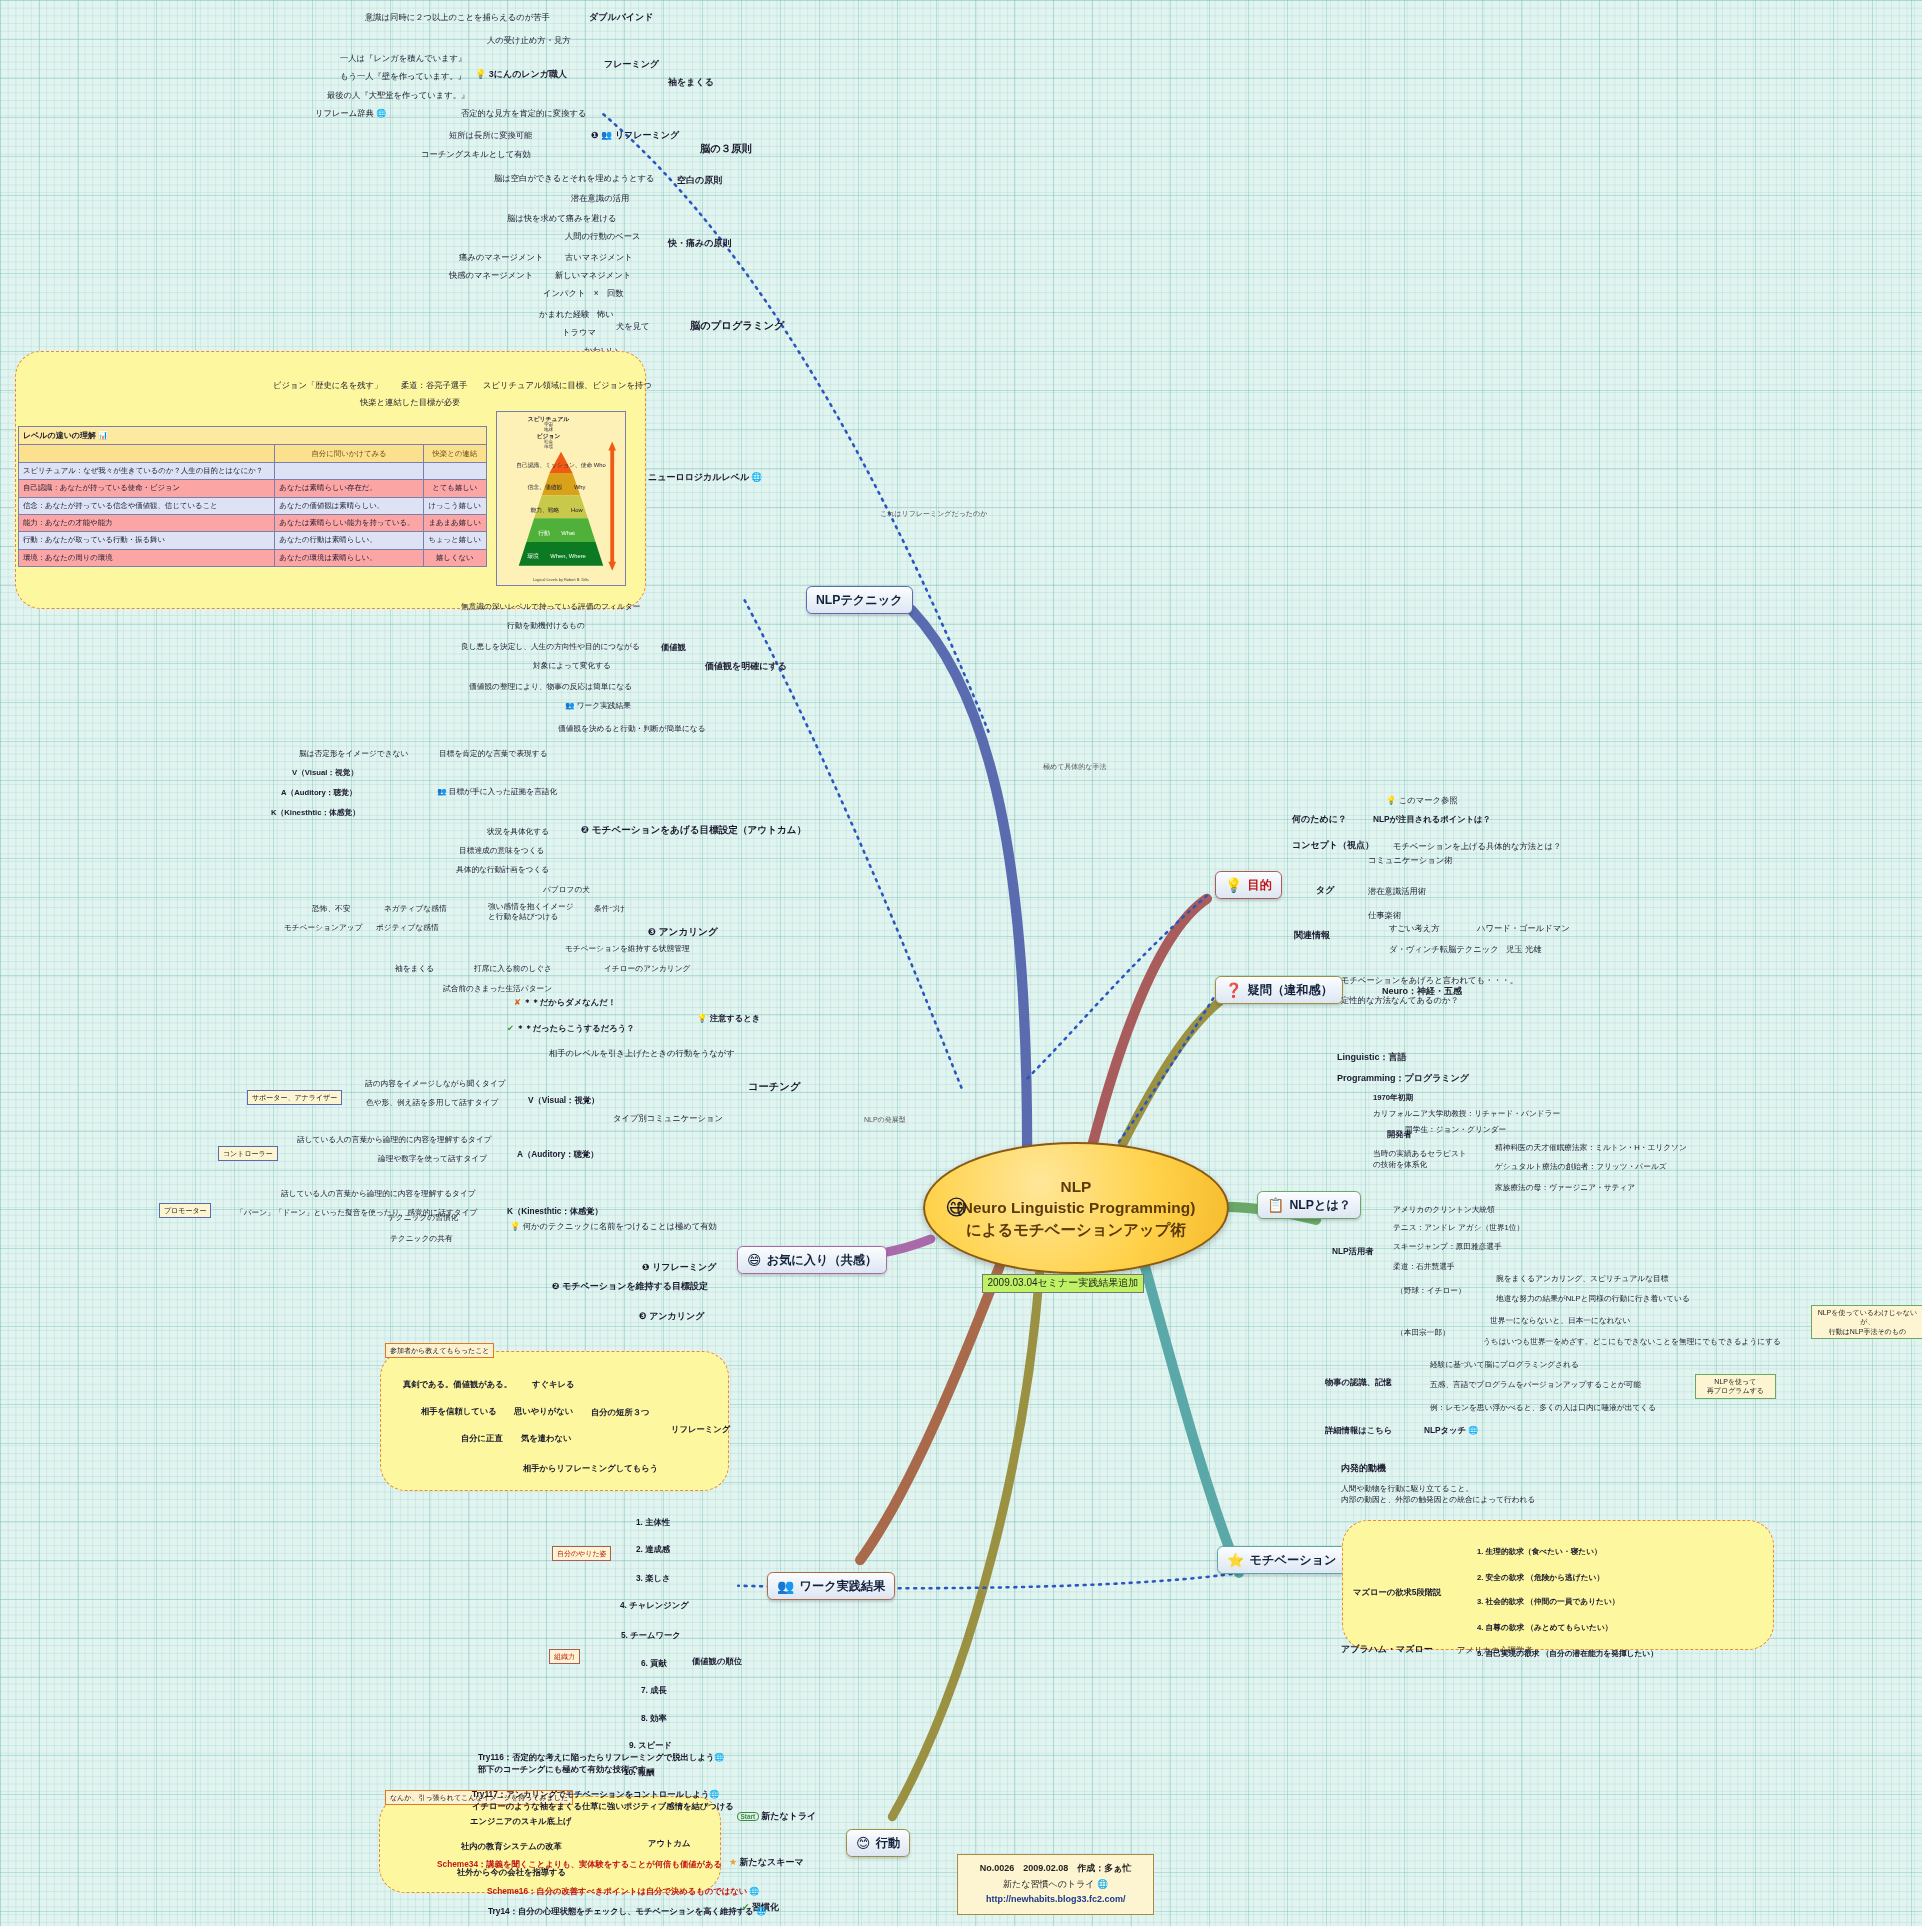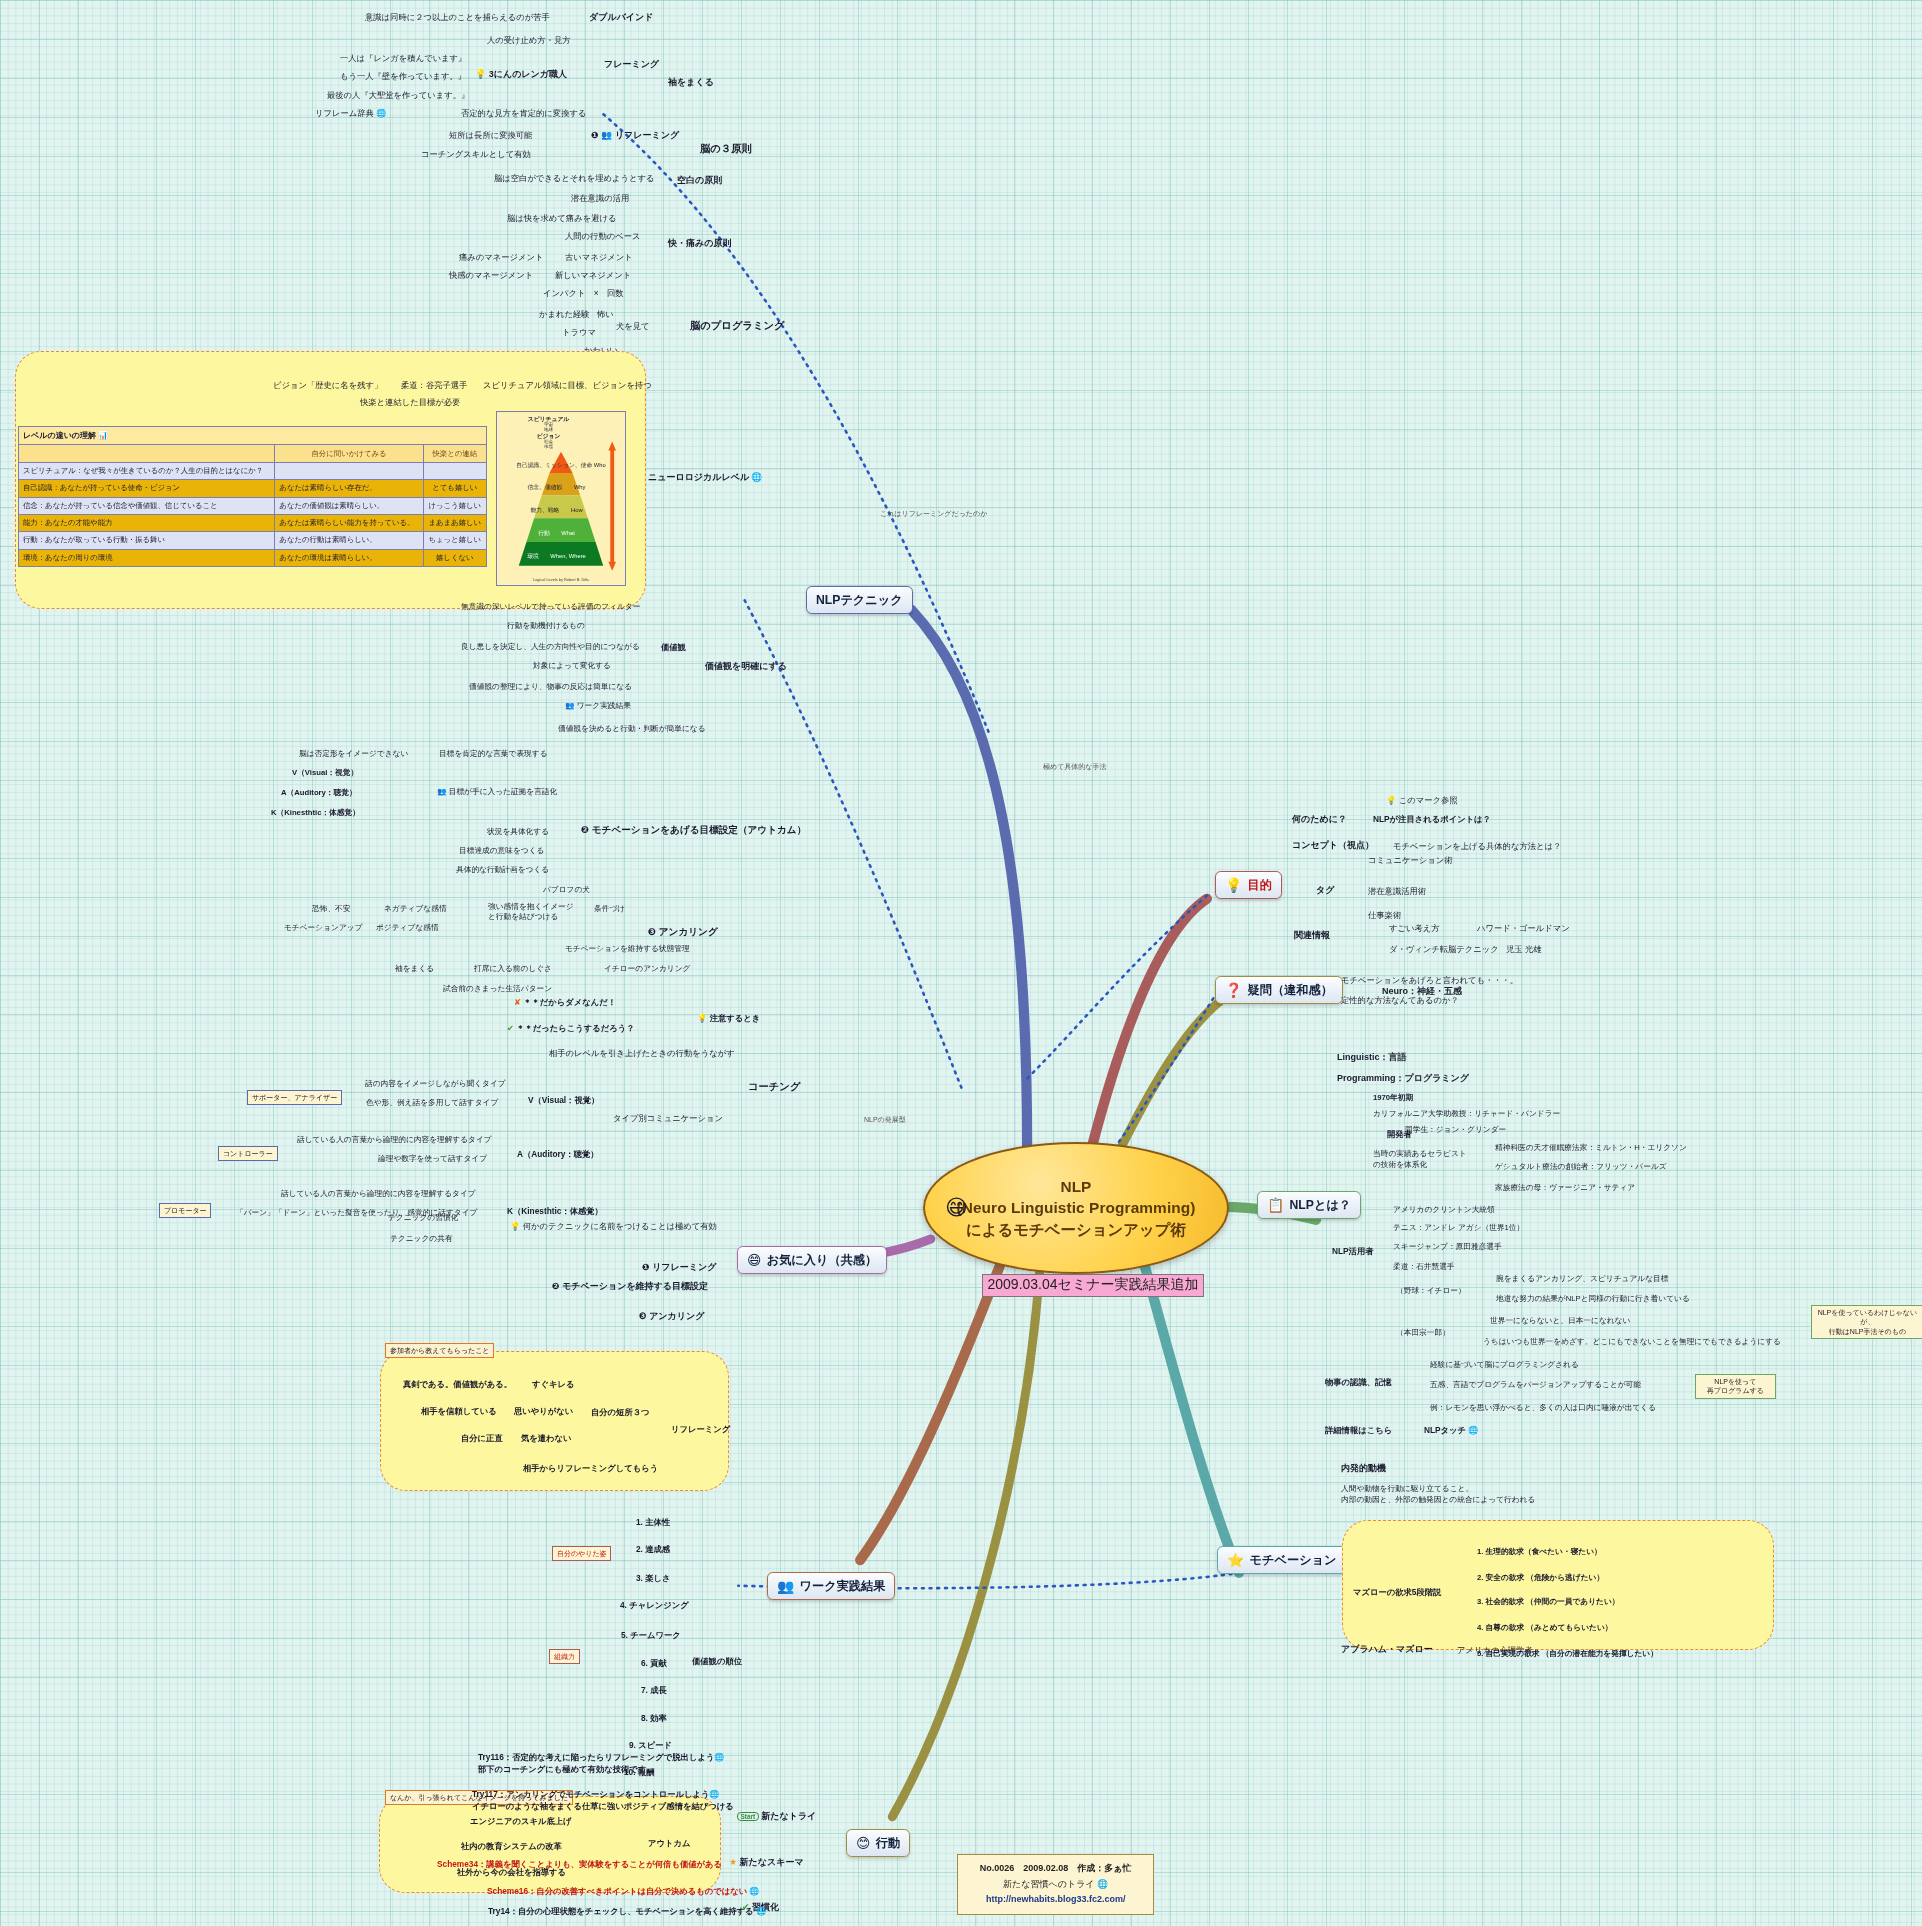--- a/index.html
+++ b/index.html
@@ -39,21 +39,21 @@
     border:2.6px solid #8a5a14;
     box-shadow:0 2.6px 6.4px rgba(0,0,0,.22);
     display:flex;align-items:center;justify-content:center;
     text-align:center;
   }
   #central .ctext{font-size:15.4px;font-weight:bold;color:#5c3a0a;line-height:1.38;}
   #central .ctext .en{letter-spacing:0.1px;}
   #smiley{position:absolute;left:945px;top:1195px;font-size:22px;}
   #stamp{
     position:absolute;left:982px;top:1274px;
-    background:#f9a8d4;border:0.6px solid #777;padding:1.3px 4.5px;font-size:14px;color:#222;
+    background:#bef264;border:0.6px solid #777;padding:1.3px 4.5px;font-size:10px;color:#222;
   }
 
   
   .pill{
     position:absolute;border-radius:5.8px;padding:4.5px 9px;
     background:linear-gradient(#fbfdff,#dde6f2);
     border:1.3px solid #8c9bb5;font-weight:bold;font-size:12.2px;color:#12213c;
     box-shadow:0 1.3px 2.6px rgba(0,0,0,.16);
     display:flex;align-items:center;gap:5.1px;
   }
@@ -77,21 +77,21 @@
     font-size:7px;padding:1.9px 3.9px;color:#222;text-align:center;line-height:1.35;
   }
   .note.green{border-color:#6aa86a;}
   .note.orange{border-color:#e07a20;background:#fdf1d0;}
   .note.blue{border-color:#5a6bb0;background:#fdf4d2;}
   .note.red{border-color:#a85c5c;background:#fdf4d2;}
 
   
   #nltable{
     position:absolute;left:18px;top:426px;width:469px;
-    border-collapse:collapse;font-size:7.4px;background:#eab308;
+    border-collapse:collapse;font-size:7.4px;background:#fca5a5;
     border:1.3px solid #7a7fae;
   }
   #nltable td,#nltable th{border:0.6px solid #7a7fae;padding:3.2px 3.9px;text-align:left;}
   #nltable .hdr td{background:#fbe08e;color:#6a4a10;text-align:center;font-weight:normal;}
   #nltable .title td{background:#fde9a0;font-weight:bold;font-size:8px;}
   #nltable tr.alt td{background:#dde3f5;}
   #nltable td.c{text-align:center;}
 
   
   #pyr{

